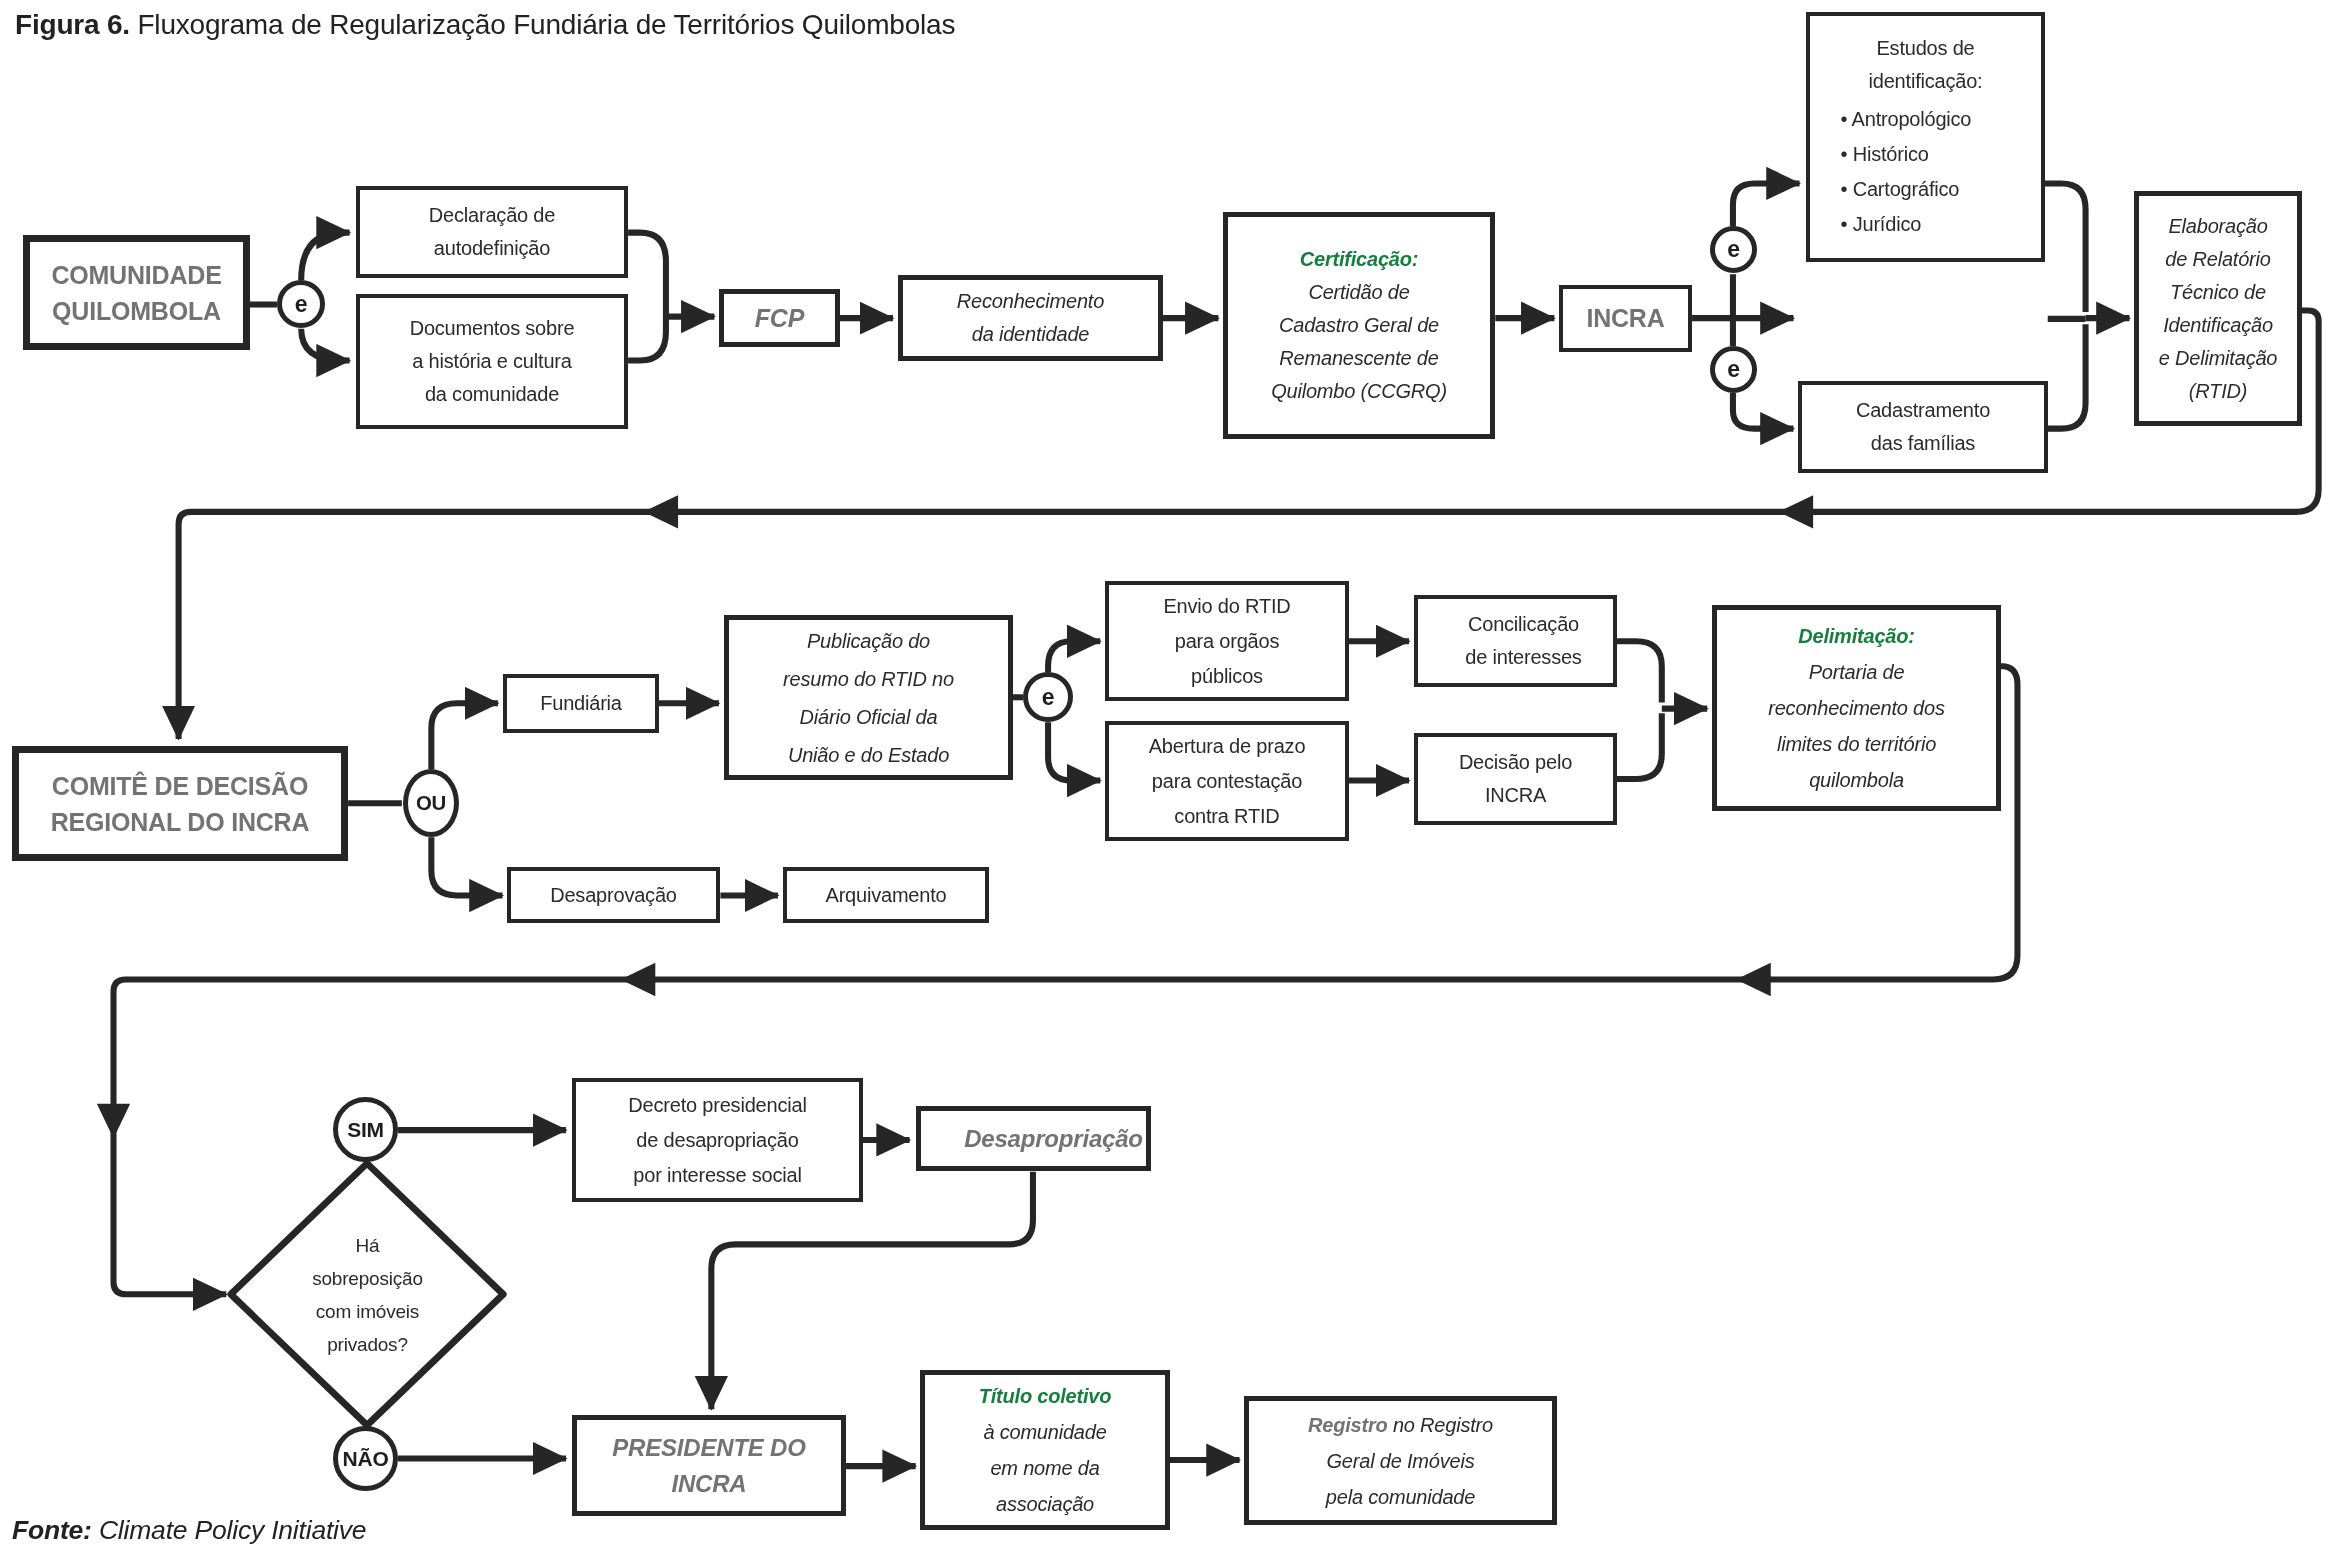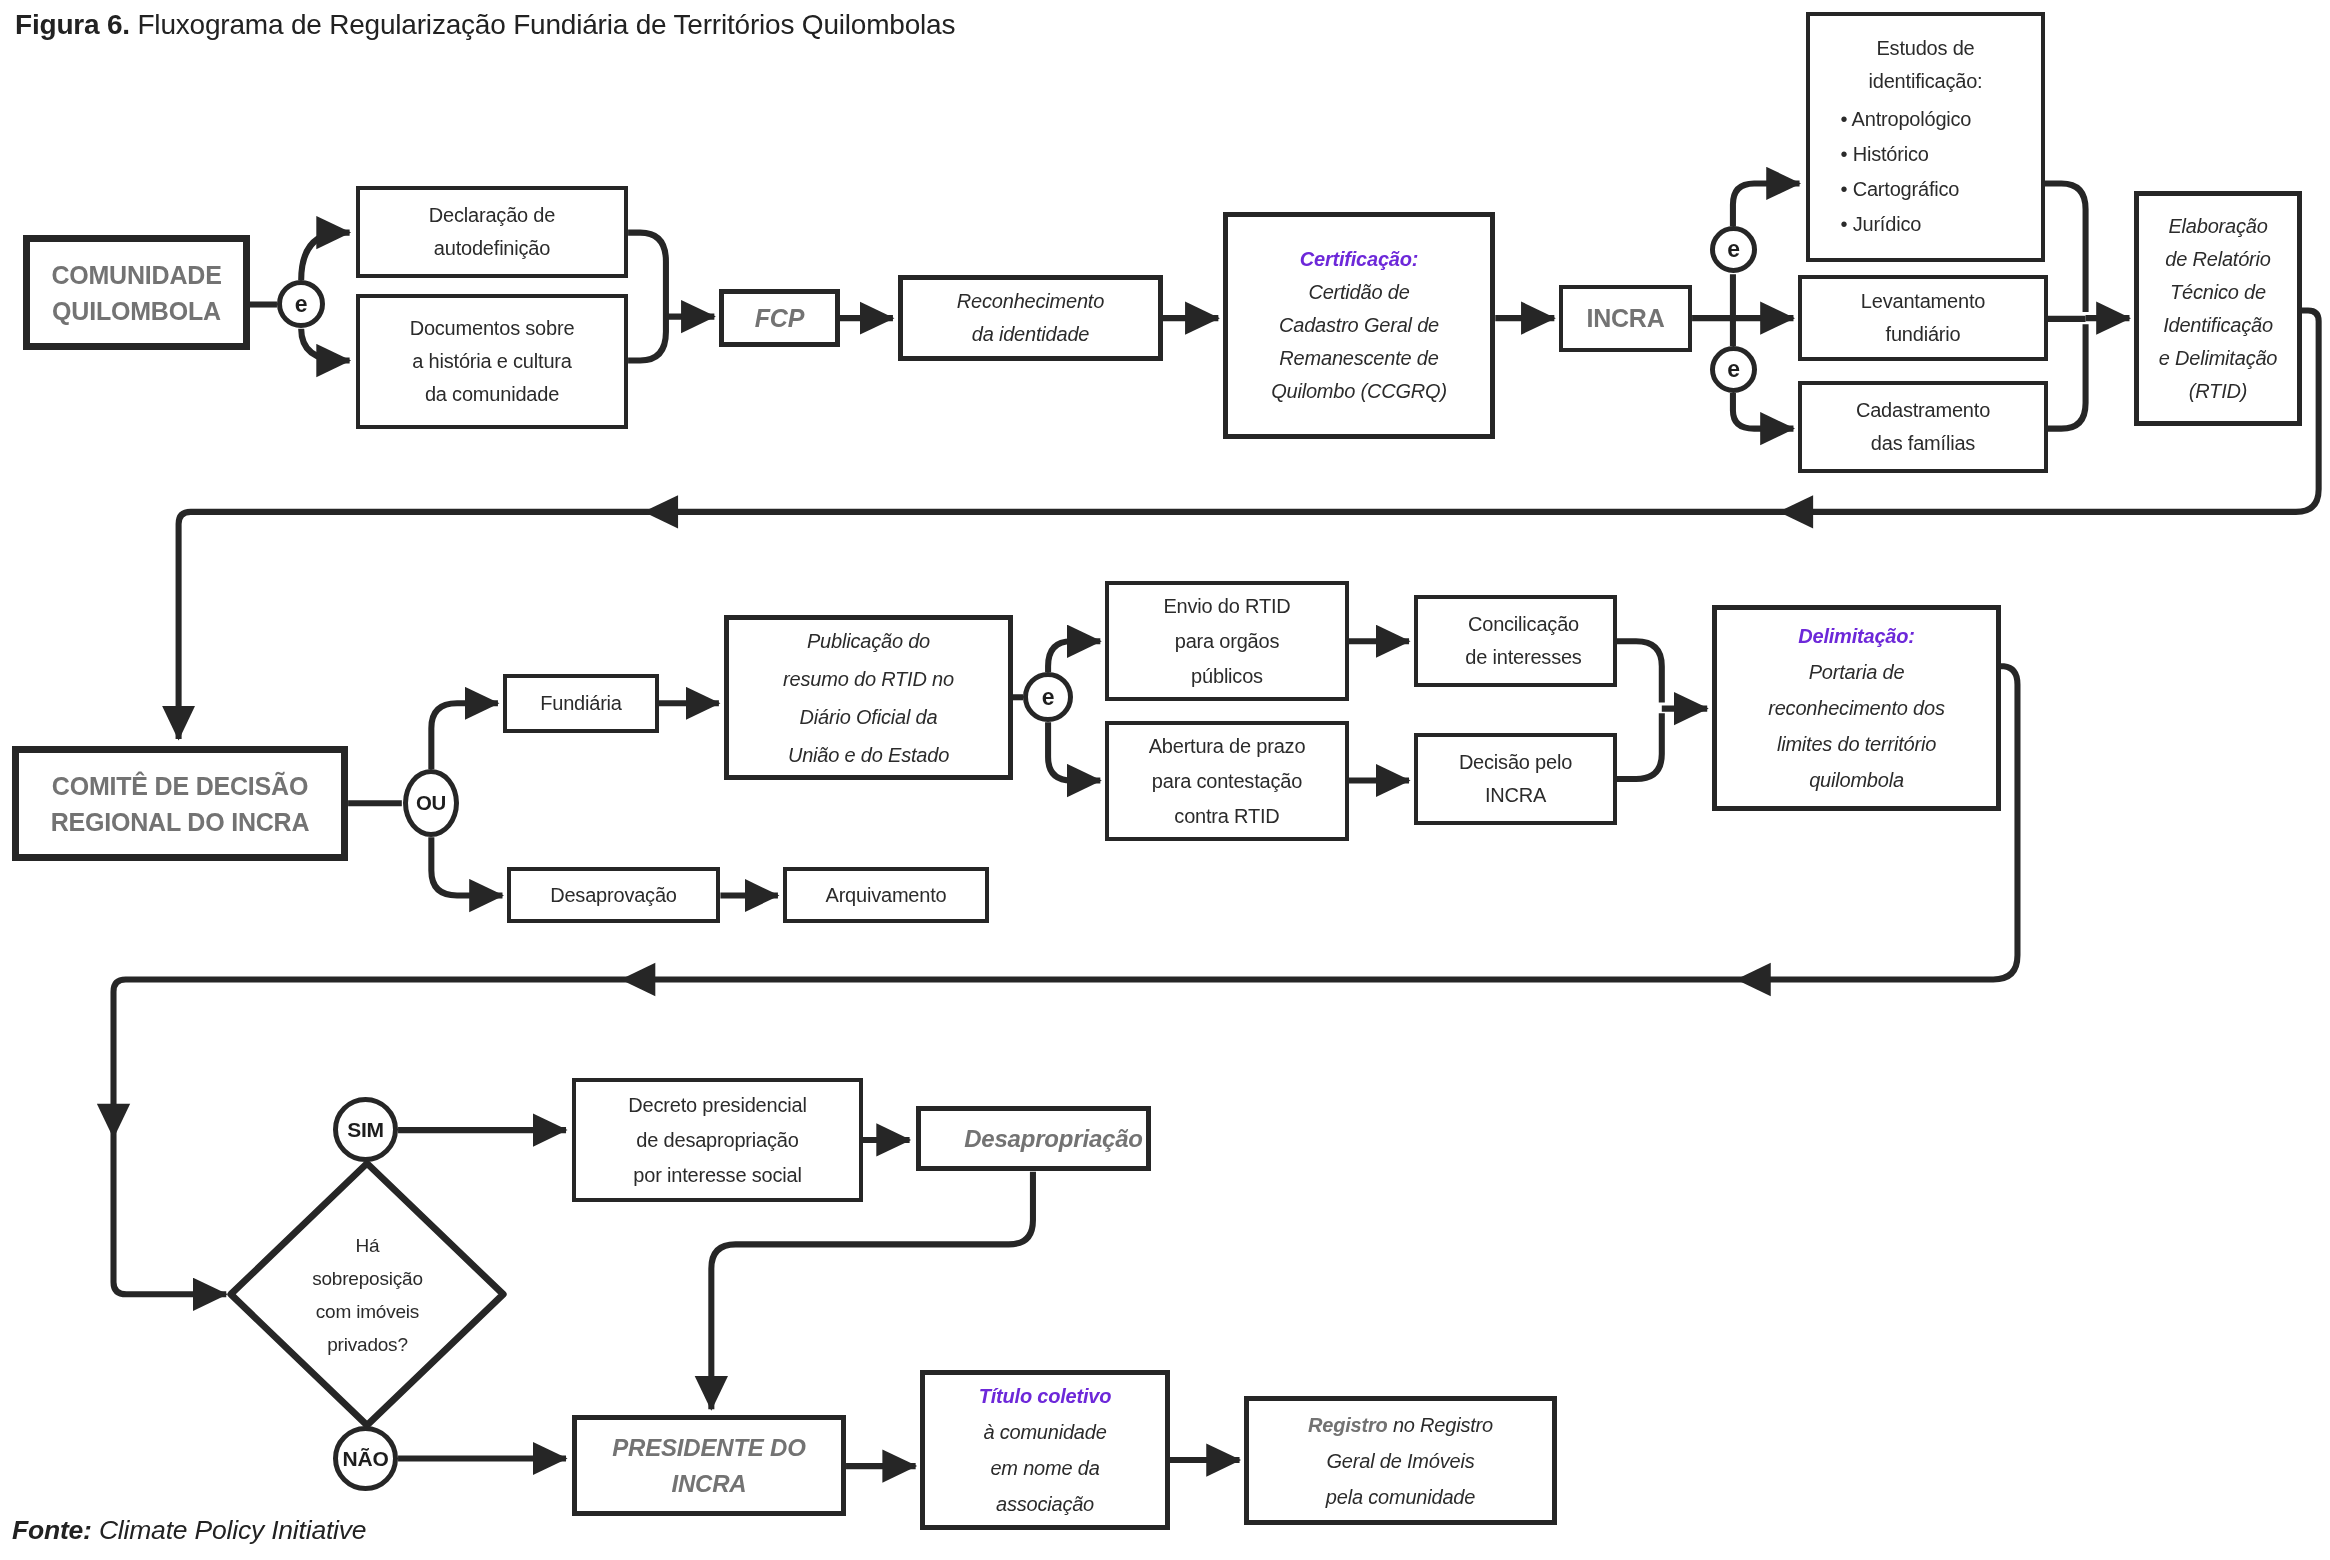--- a/index.html
+++ b/index.html
@@ -11,21 +11,21 @@
   #wires{position:absolute;left:0;top:0;width:2330px;height:1561px;}
   .box{
     position:absolute;box-sizing:border-box;background:#fff;
     border:4.5px solid #262626;display:flex;align-items:center;justify-content:center;
     text-align:center;font-size:20px;line-height:33px;
   }
   .b7{border-width:5.3px;font-style:italic;}
   .thick{border-width:7.6px;}
   .bold{font-weight:700;color:#737373;}
   .pre{white-space:pre-line;}
-  .btitle{font-weight:700;display:block;color:#6d28d9;}
+  .btitle{font-weight:700;display:block;color:#15803d;}
   .circle{
     position:absolute;box-sizing:border-box;background:#fff;border:5.3px solid #262626;
     border-radius:50%;display:flex;align-items:center;justify-content:center;
     font-weight:700;color:#1e1e1e;
   }
   .diamond-label{
     position:absolute;display:flex;align-items:center;justify-content:center;
     text-align:center;font-size:19px;line-height:33px;background:transparent;
   }
   #page-title{position:absolute;left:15px;top:9px;font-size:28px;color:#222;}
@@ -143,22 +143,20 @@
       <span class="etitle">Estudos de
 identificação:</span>
       <ul>
         <li><span>•</span> <span>Antropológico</span></li>
         <li><span>•</span> <span>Histórico</span></li>
         <li><span>•</span> <span>Cartográfico</span></li>
         <li><span>•</span> <span>Jurídico</span></li>
       </ul>
     </div>
   </div>
-  <div class="box pre" style="left:1798px;top:275px;width:250px;height:86px;">Levantamento
-fundiário</div>
   <div class="box pre" style="left:1798px;top:381px;width:250px;height:92px;">Cadastramento
 das famílias</div>
   <div class="box b7 pre" style="left:2134px;top:191px;width:168px;height:235px;">Elaboração
 de Relatório
 Técnico de
 Identificação
 e Delimitação
 (RTID)</div>
 
   <div class="box thick bold pre" style="left:12px;top:746px;width:336px;height:115px;font-size:25px;line-height:36px;">COMITÊ DE DECISÃO

